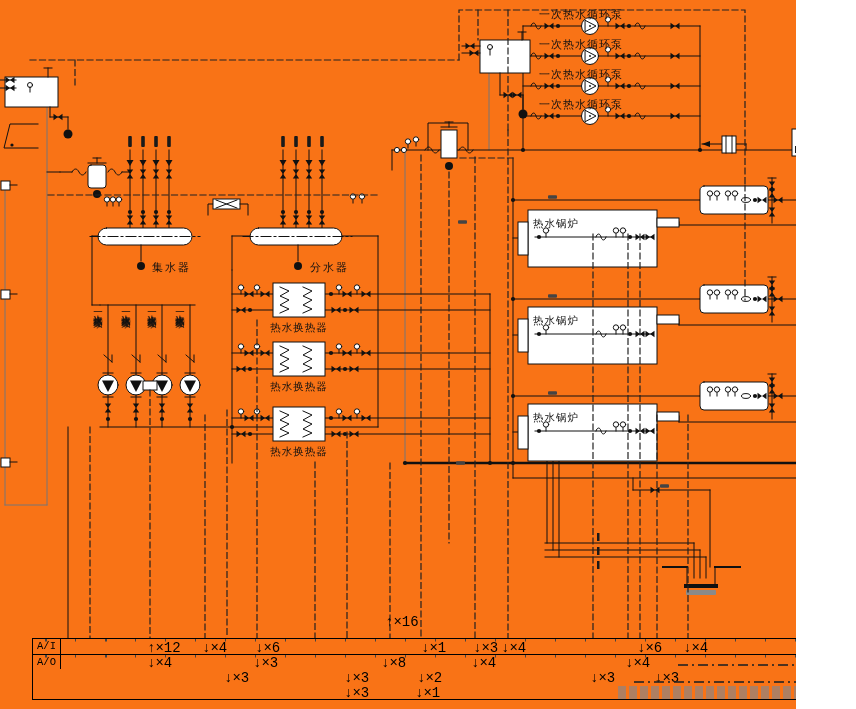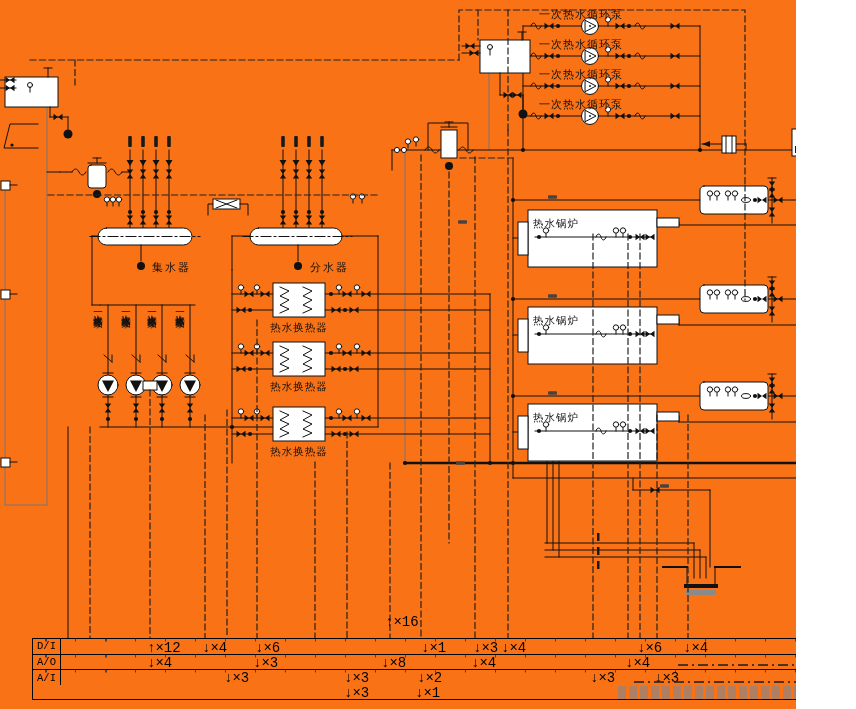--- a/index.html
+++ b/index.html
@@ -539,27 +539,24 @@
 </g>
 </svg>
 
 <div class="vlbl" style="left:91px;top:306px;">一次热水循环泵</div>
 <div class="vlbl" style="left:119px;top:306px;">一次热水循环泵</div>
 <div class="vlbl" style="left:145px;top:306px;">一次热水循环泵</div>
 <div class="vlbl" style="left:173px;top:306px;">一次热水循环泵</div>
 
 <div class="io-table">
   <div class="io-row">
-    <div class="io-label">D/I</div>
+    <div class="io-label">A/I</div>
   </div>
   <div class="io-row">
     <div class="io-label">A/O</div>
-  </div>
-  <div class="io-row">
-    <div class="io-label">A/I</div>
   </div>
 </div>
 <div id="io-entries"></div>
 
 <div class="tbl-dash" style="left:678px;top:664px;width:172px;"></div>
 <div class="tbl-dash" style="left:634px;top:681px;width:216px;"></div>
 <div class="wm"></div>
 
 <span class="io-entry" style="left: 147px; top: 639.5px;">↑×12</span>
     <span class="io-entry" style="left: 202px; top: 639.5px;">↓×4</span>

